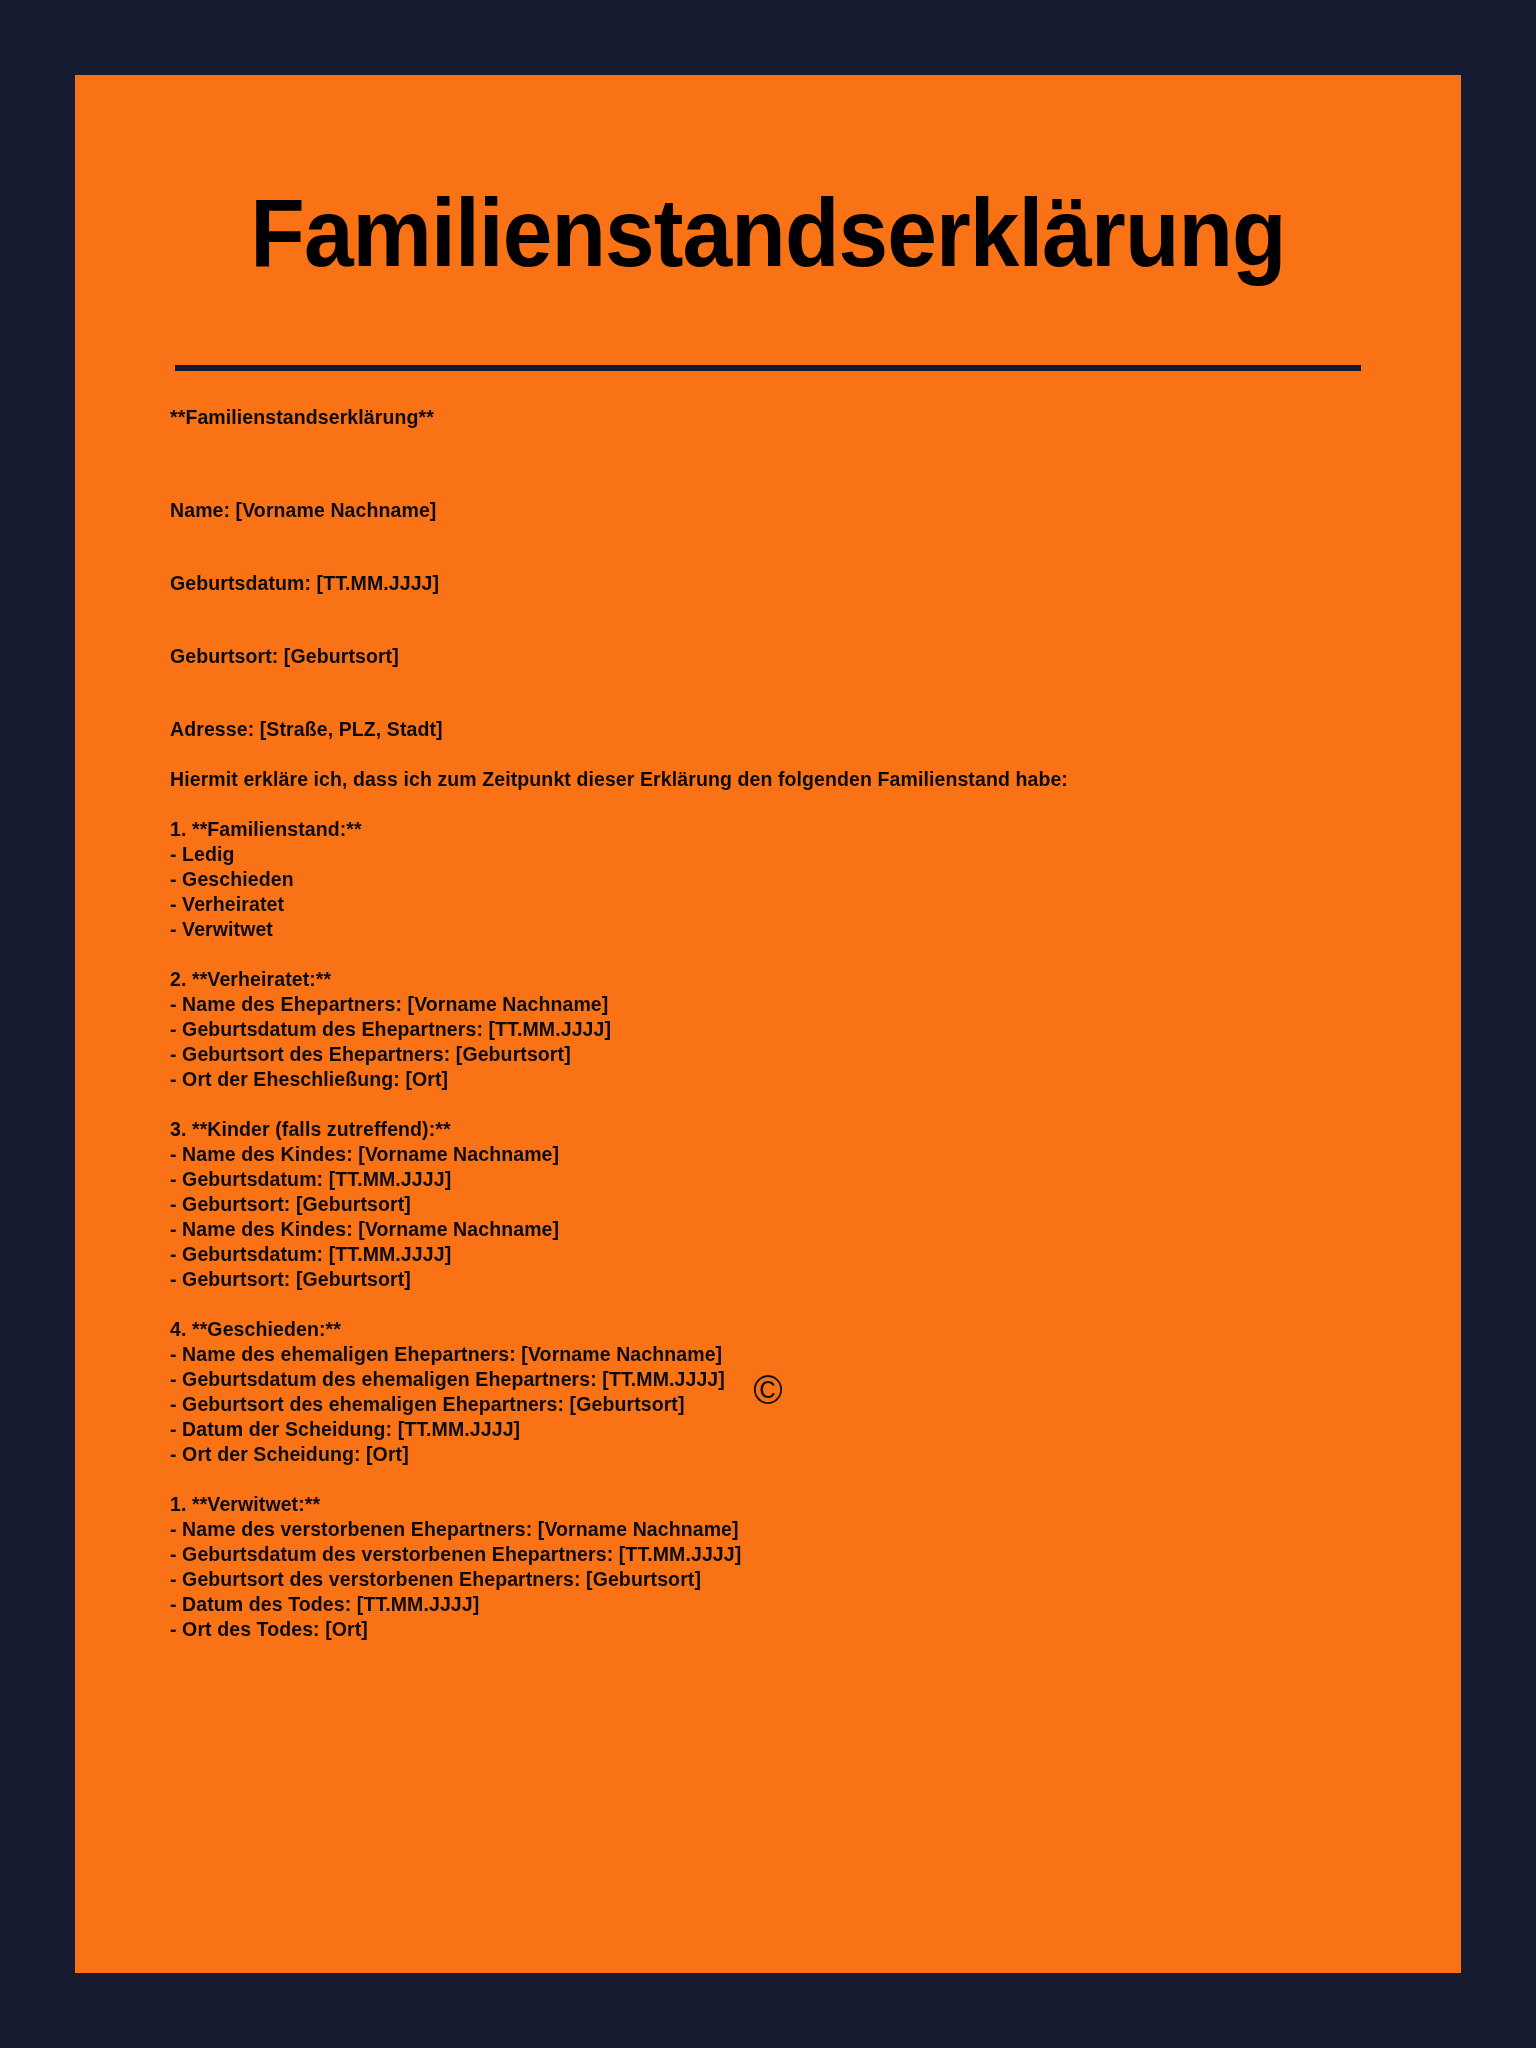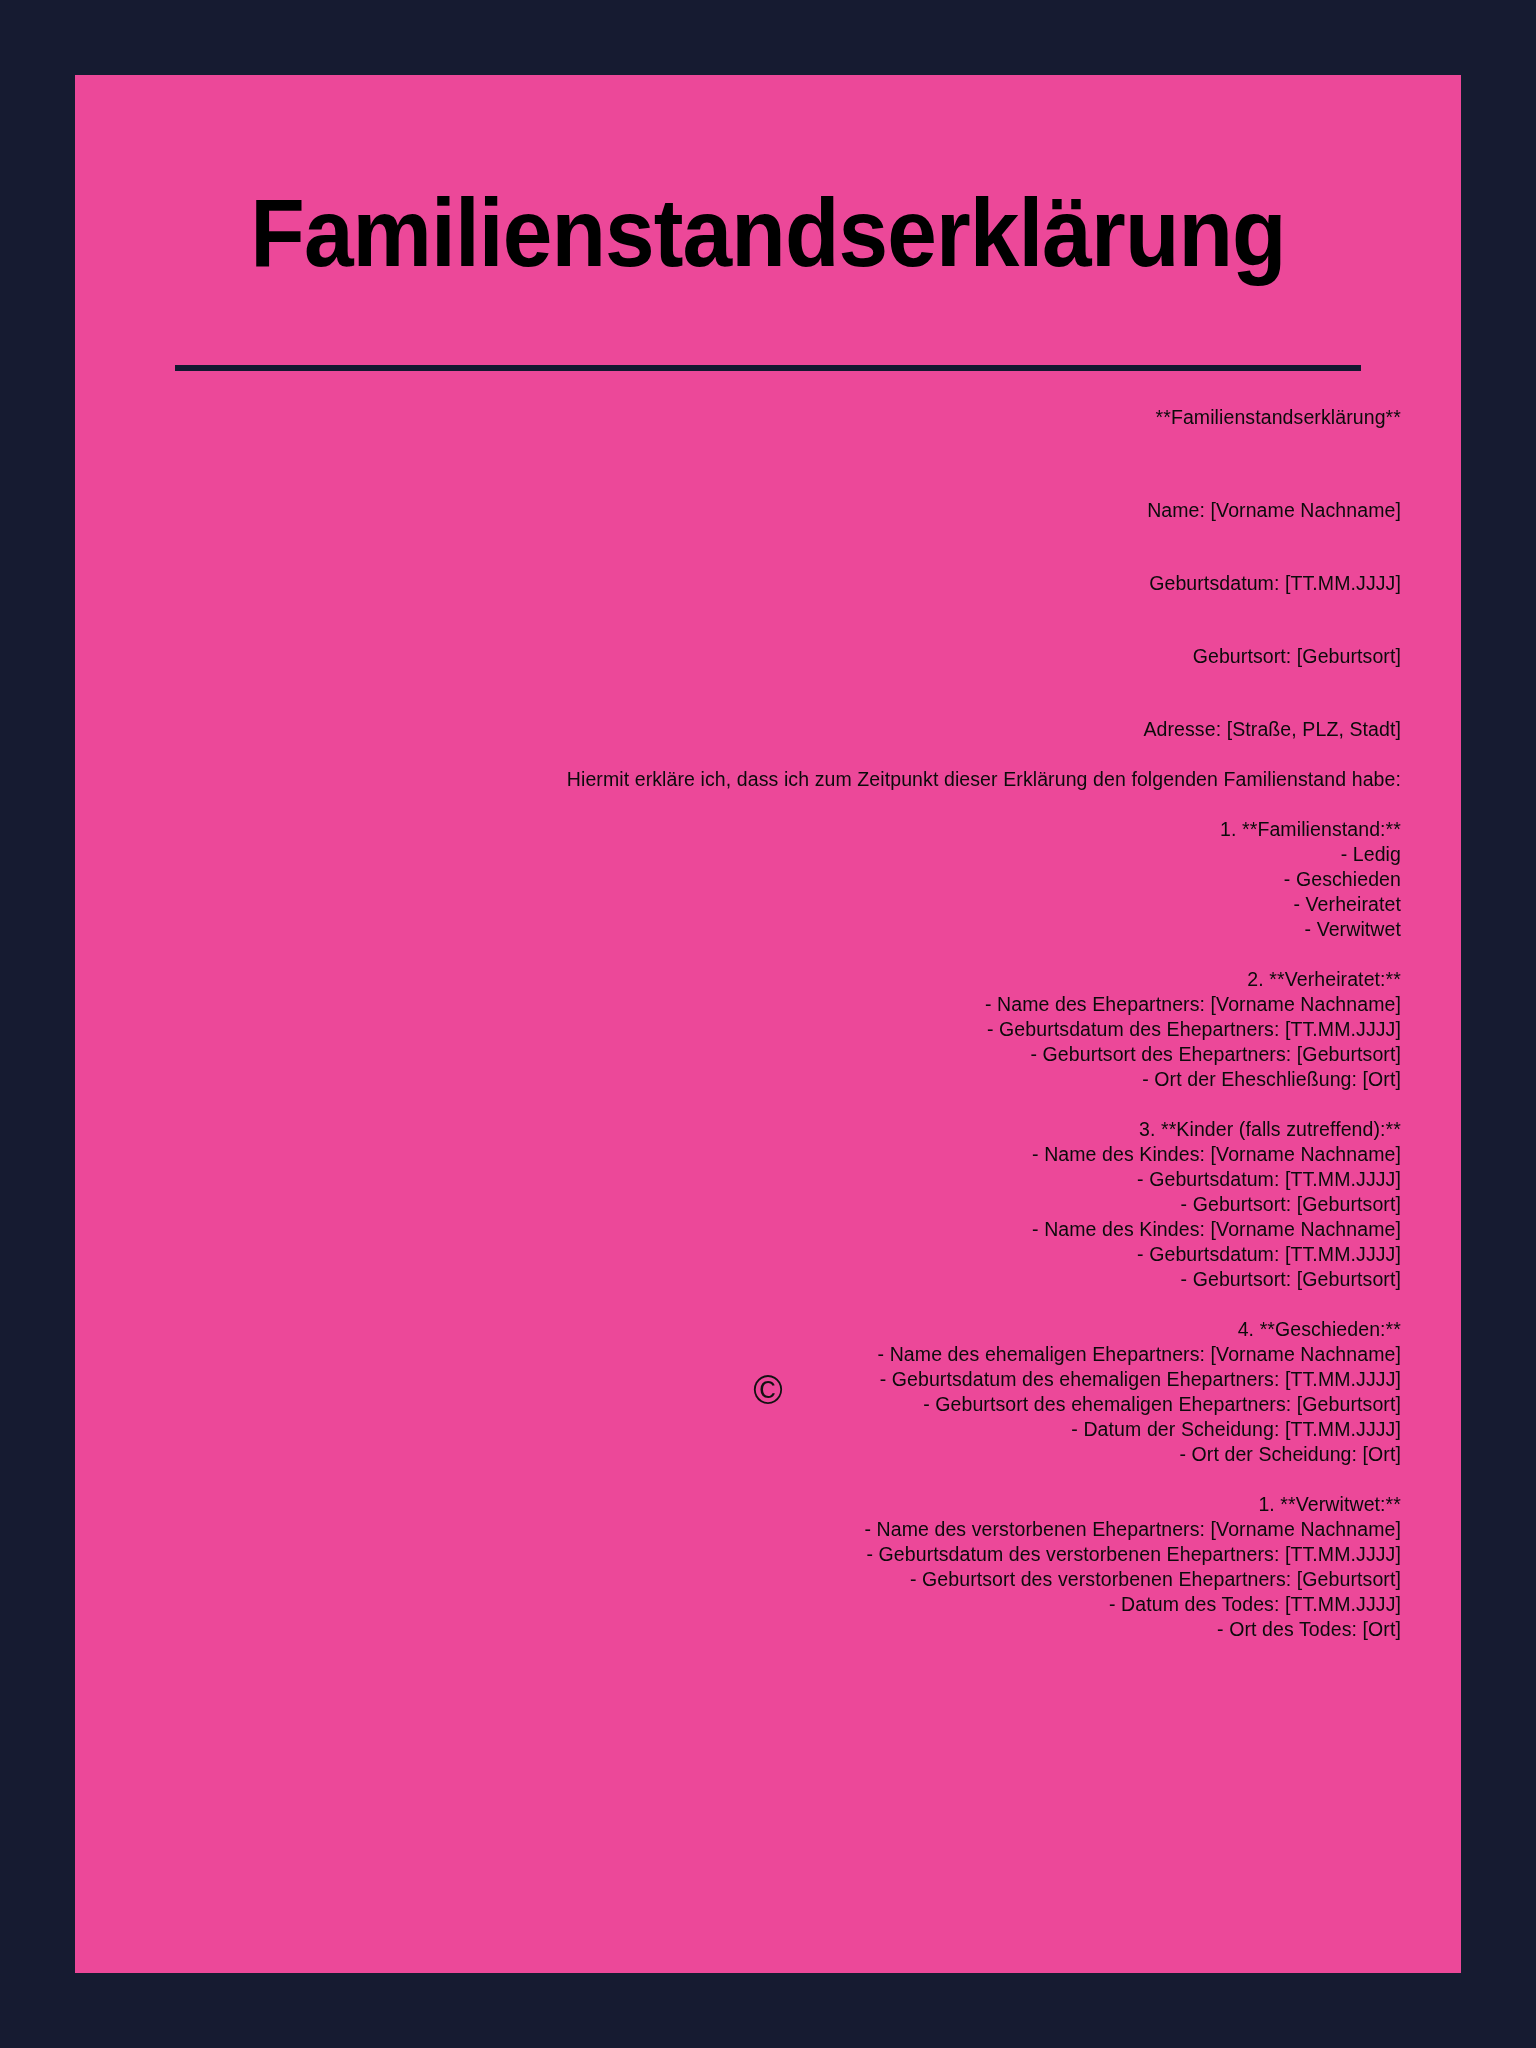--- a/index.html
+++ b/index.html
@@ -12,21 +12,21 @@
     background: #161b31;
     font-family: "Liberation Sans", sans-serif;
     overflow: hidden;
   }
   .page {
     position: absolute;
     left: 75px;
     top: 75px;
     width: 1386px;
     height: 1898px;
-    background: #ec4899;
+    background: #f97316;
     box-sizing: border-box;
   }
   .doc-title {
     position: absolute;
     left: 0;
     top: 110px;
     width: 100%;
     text-align: center;
     font-family: "Liberation Sans Narrow", "Liberation Sans", sans-serif;
     font-size: 96px;
@@ -48,26 +48,25 @@
   }
   .body-area {
     position: absolute;
     left: 95px;
     top: 330px;
     right: 60px;
   }
   .line {
     font-family: "Liberation Sans Narrow", "Liberation Sans", sans-serif;
     font-size: 19.5px;
-    font-weight: normal;
+    font-weight: bold;
     color: #0b0b0b;
     line-height: 25px;
     white-space: pre;
     letter-spacing: 0.1px;
-    text-align: right;
   }
   .gap-lg { height: 68px; }
   .gap-md { height: 48px; }
   .gap-sm { height: 25px; }
   .copyright {
     position: absolute;
     left: 0;
     top: 1295px;
     width: 100%;
     text-align: center;

